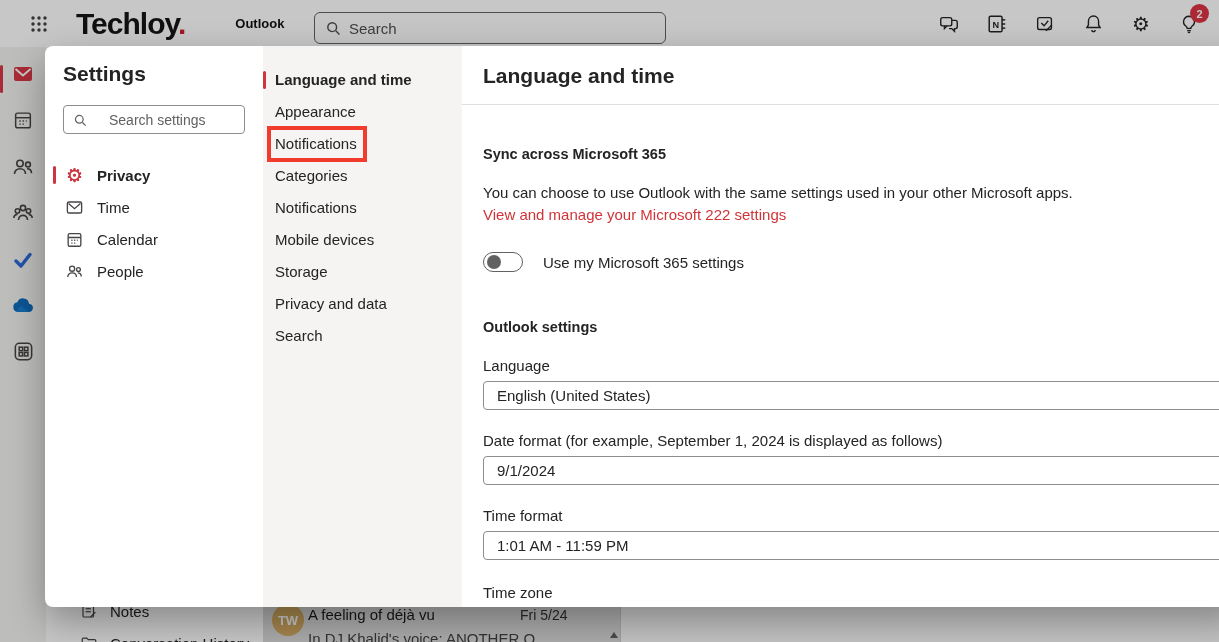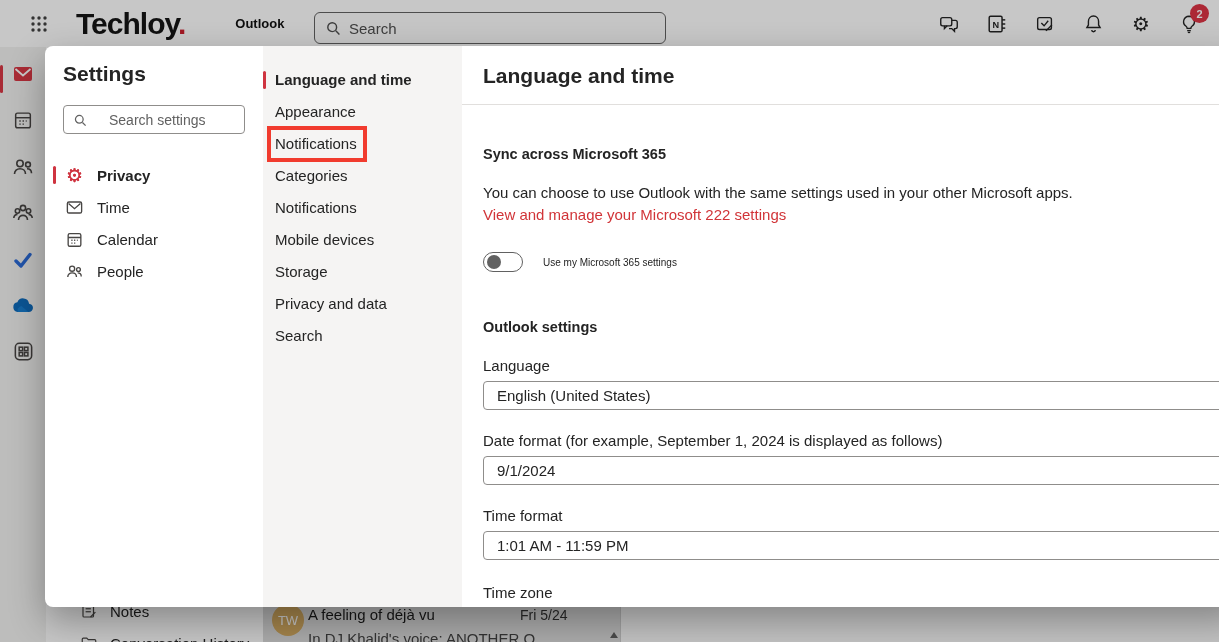--- a/index.html
+++ b/index.html
@@ -22,21 +22,21 @@
 
   
   .rail { position:absolute; left:0; top:47px; width:46px; bottom:0; background:#f3f2f1; z-index:1; }
   .rail-item { position:absolute; left:0; width:46px; height:40px; display:flex; align-items:center; justify-content:center; cursor:pointer; color:#484644; }
   .rail-sel-bar { position:absolute; left:0; top:11px; width:3px; height:28px; background:#d93845; border-radius:2px; }
 
   
   .folder-pane { position:absolute; left:46px; top:560px; width:217px; bottom:0; background:#fff; z-index:1; }
   .folder-row { position:absolute; left:0; width:100%; height:30px; display:flex; align-items:center; gap:12px; padding-left:34px; font-size:15px; color:#242424; cursor:pointer; }
   .email-list { position:absolute; left:263px; top:560px; width:357px; bottom:0; background:#dcdcdc; z-index:1; }
-  .avatar { position:absolute; left:9px; top:44px; width:32px; height:32px; border-radius:50%; background:#d2a960; color:#fff; font-size:13px; font-weight:normal; display:flex; align-items:center; justify-content:center;text-align:right; }
+  .avatar { position:absolute; left:9px; top:44px; width:32px; height:32px; border-radius:50%; background:#d2a960; color:#fff; font-size:13px; font-weight:bold; display:flex; align-items:center; justify-content:center;text-align:right; }
   .email-subject { position:absolute; left:45px; top:46px; font-size:15px; color:#1b1b1b; white-space:nowrap; }
   .email-date { position:absolute; left:257px; top:47px; font-size:14px; color:#333; white-space:nowrap; }
   .email-preview { position:absolute; left:45px; top:70px; font-size:15px; color:#424242; white-space:nowrap; width:290px; overflow:hidden; }
   .scroll-arrow { position:absolute; left:347px; top:72px; width:0; height:0; border-left:4px solid transparent; border-right:4px solid transparent; border-bottom:6px solid #5f5f5f; }
   .reading-pane { position:absolute; left:620px; top:560px; right:0; bottom:0; background:#fafafa; border-left:1px solid #cfcfcf; z-index:1; }
 
   
   .scrim { position:absolute; inset:0; background:rgba(0,0,0,0.22); z-index:5; }
 
   
@@ -63,21 +63,21 @@
 
   .col-content { flex:1; padding:16px 0 0 21px; position:relative; }
   .content-heading { font-size:21px; font-weight:bold; color:#242424; line-height:28px; }
   .content-divider { height:1px; background:#e1dfdd; margin:14px 0 0 -21px; }
   .section-title { margin-top:41px; font-size:14.5px; font-weight:bold; color:#242424; }
   .para { margin-top:22px; font-size:15px; color:#242424; }
   .red-link { margin-top:5px; font-size:15px; color:#d13438; cursor:pointer; width:fit-content; }
   .toggle-row { margin-top:29px; display:flex; align-items:center; gap:20px; }
   .toggle { width:40px; height:20px; border:1px solid #616161; border-radius:10px; position:relative; background:#fff; cursor:pointer; flex-shrink:0; }
   .toggle .knob { position:absolute; left:3px; top:2px; width:14px; height:14px; border-radius:50%; background:#616161; }
-  .toggle-label { font-size:10px; color:#242424; }
+  .toggle-label { font-size:15px; color:#242424; }
   .section-title2 { margin-top:47px; font-size:14.5px; font-weight:bold; color:#242424; }
   .field-label { margin-top:22px; font-size:15px; color:#242424; }
   .selectbox { margin-top:7px; height:29px; border:1px solid #8f8d8b; border-radius:4px; background:#fff; line-height:27px; padding-left:13px; font-size:15px; color:#242424; cursor:pointer; }
 
   svg { display:block; }
 </style>
 </head>
 <body>
 
 <div class="topbar">

